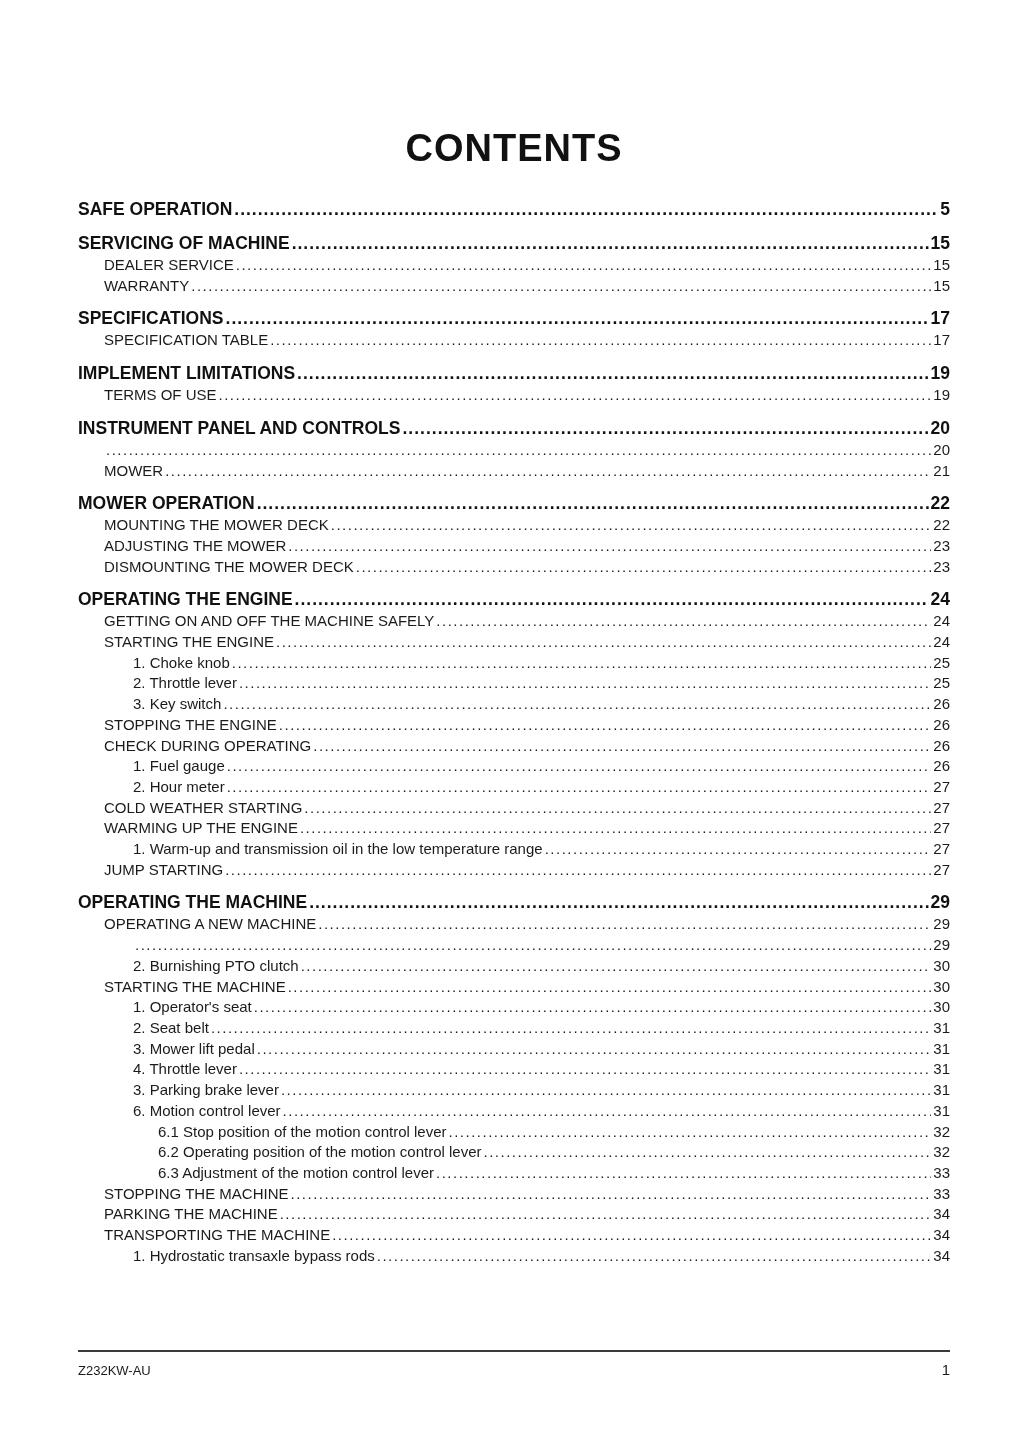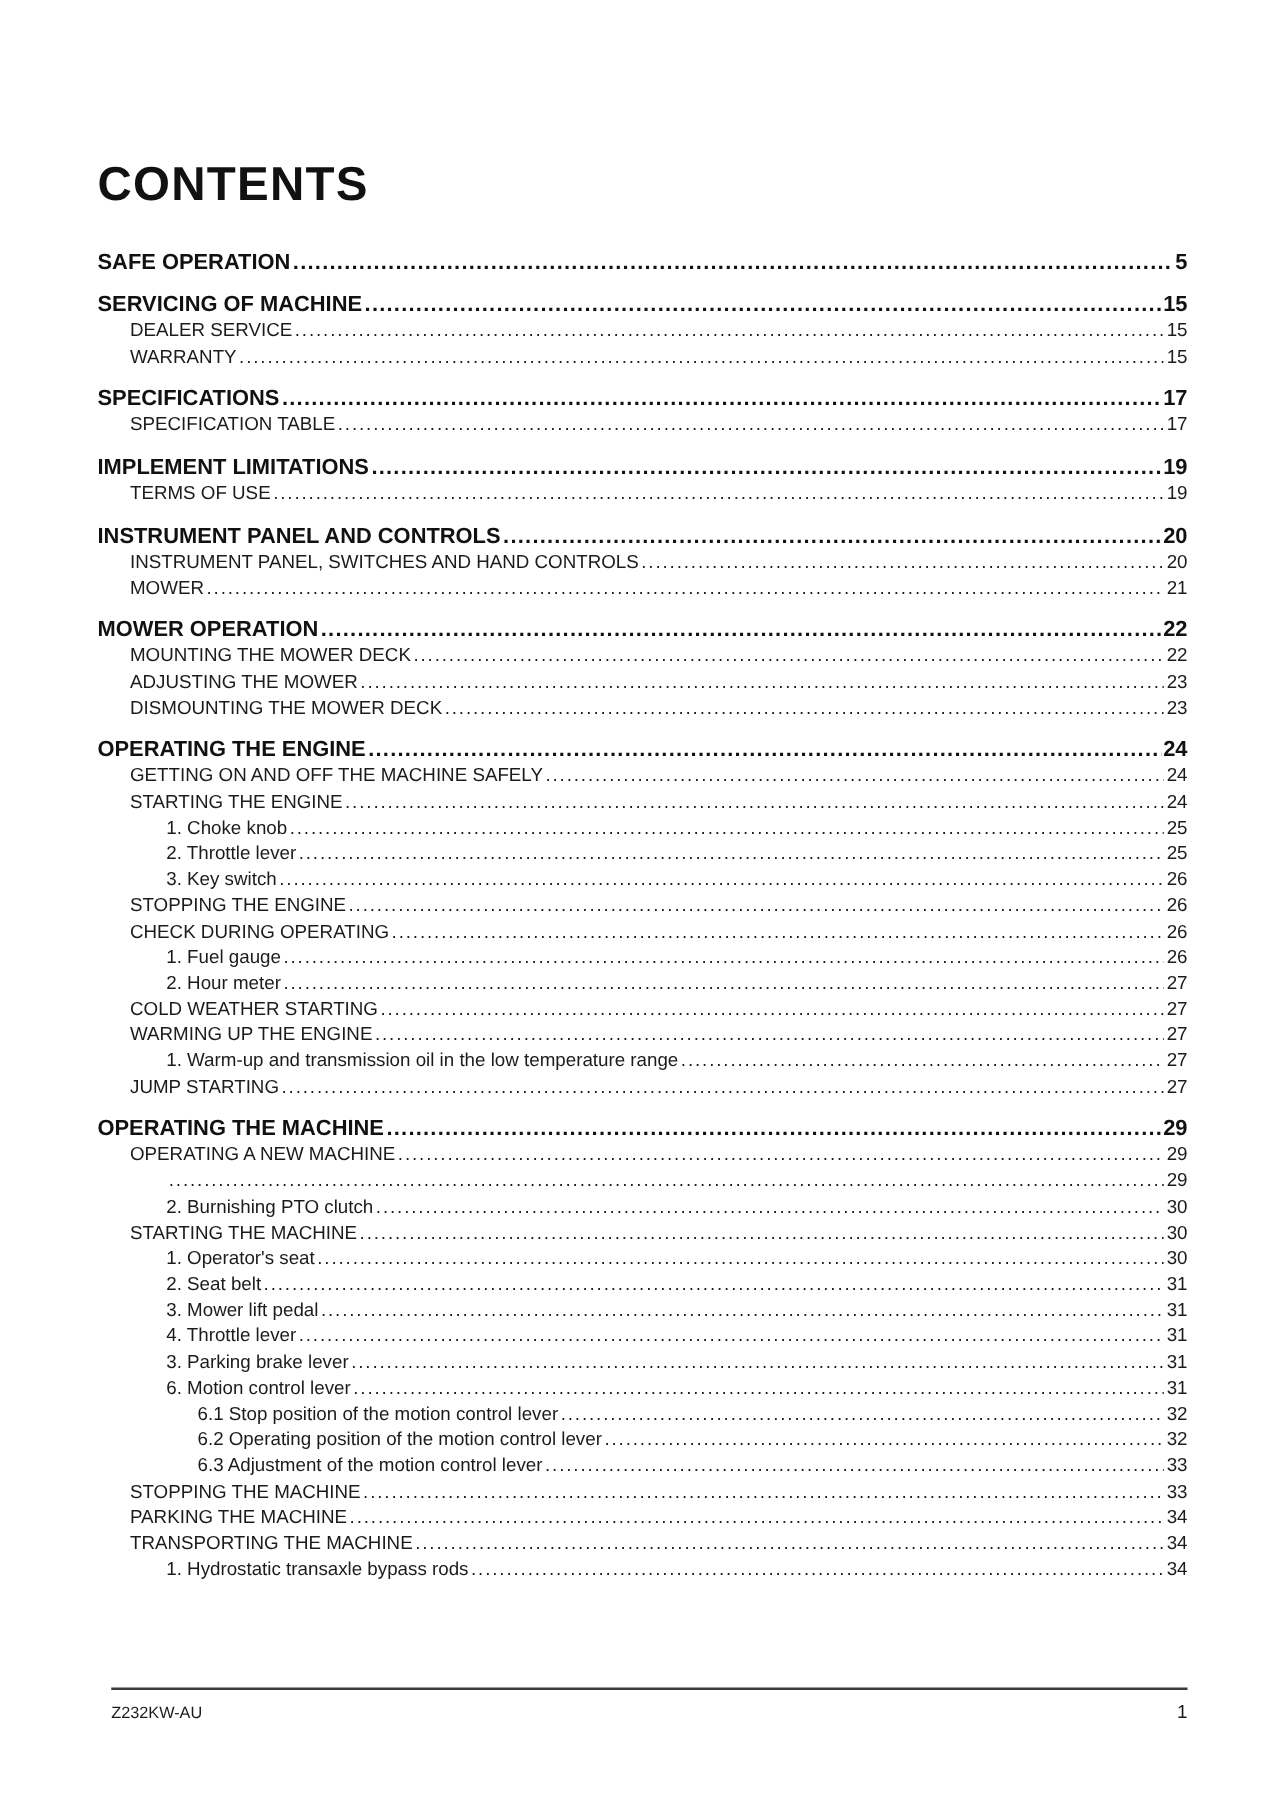--- a/index.html
+++ b/index.html
@@ -19,20 +19,21 @@
   }
   .content {
     position: absolute;
     left: 78px;
     right: 74px;
     top: 0;
   }
   h1.doc-title {
     margin: 0;
     padding-top: 126px;
+    text-align: center;
     font-size: 38px;
     line-height: 44px;
     font-weight: bold;
     letter-spacing: 1px;
     color: #111;
   }
   .toc {
     margin-top: 28px;
   }
   .toc-entry {
@@ -79,21 +80,20 @@
   .lvl4 {
     font-size: 15px;
     line-height: 20.7px;
     padding-left: 80px;
   }
   .footer {
     position: absolute;
     left: 78px;
     right: 74px;
     top: 1350px;
-    margin-left: 11px;
   }
   .footer-rule {
     height: 0;
     border-top: 2px solid #3a3a3a;
   }
   .footer-row {
     display: flex;
     justify-content: space-between;
     align-items: baseline;
     margin-top: 9px;
@@ -153,21 +153,20 @@
     <span class="label">TERMS OF USE</span>
     <span class="dots"></span>
     <span class="page-num">19</span>
   </div>
         <div class="toc-entry lvl1">
     <span class="label">INSTRUMENT PANEL AND CONTROLS</span>
     <span class="dots"></span>
     <span class="page-num">20</span>
   </div>
         <div class="toc-entry lvl2">
-    <span class="label">INSTRUMENT PANEL, SWITCHES AND HAND CONTROLS</span>
     <span class="dots"></span>
     <span class="page-num">20</span>
   </div>
         <div class="toc-entry lvl2">
     <span class="label">MOWER</span>
     <span class="dots"></span>
     <span class="page-num">21</span>
   </div>
         <div class="toc-entry lvl1">
     <span class="label">MOWER OPERATION</span>

